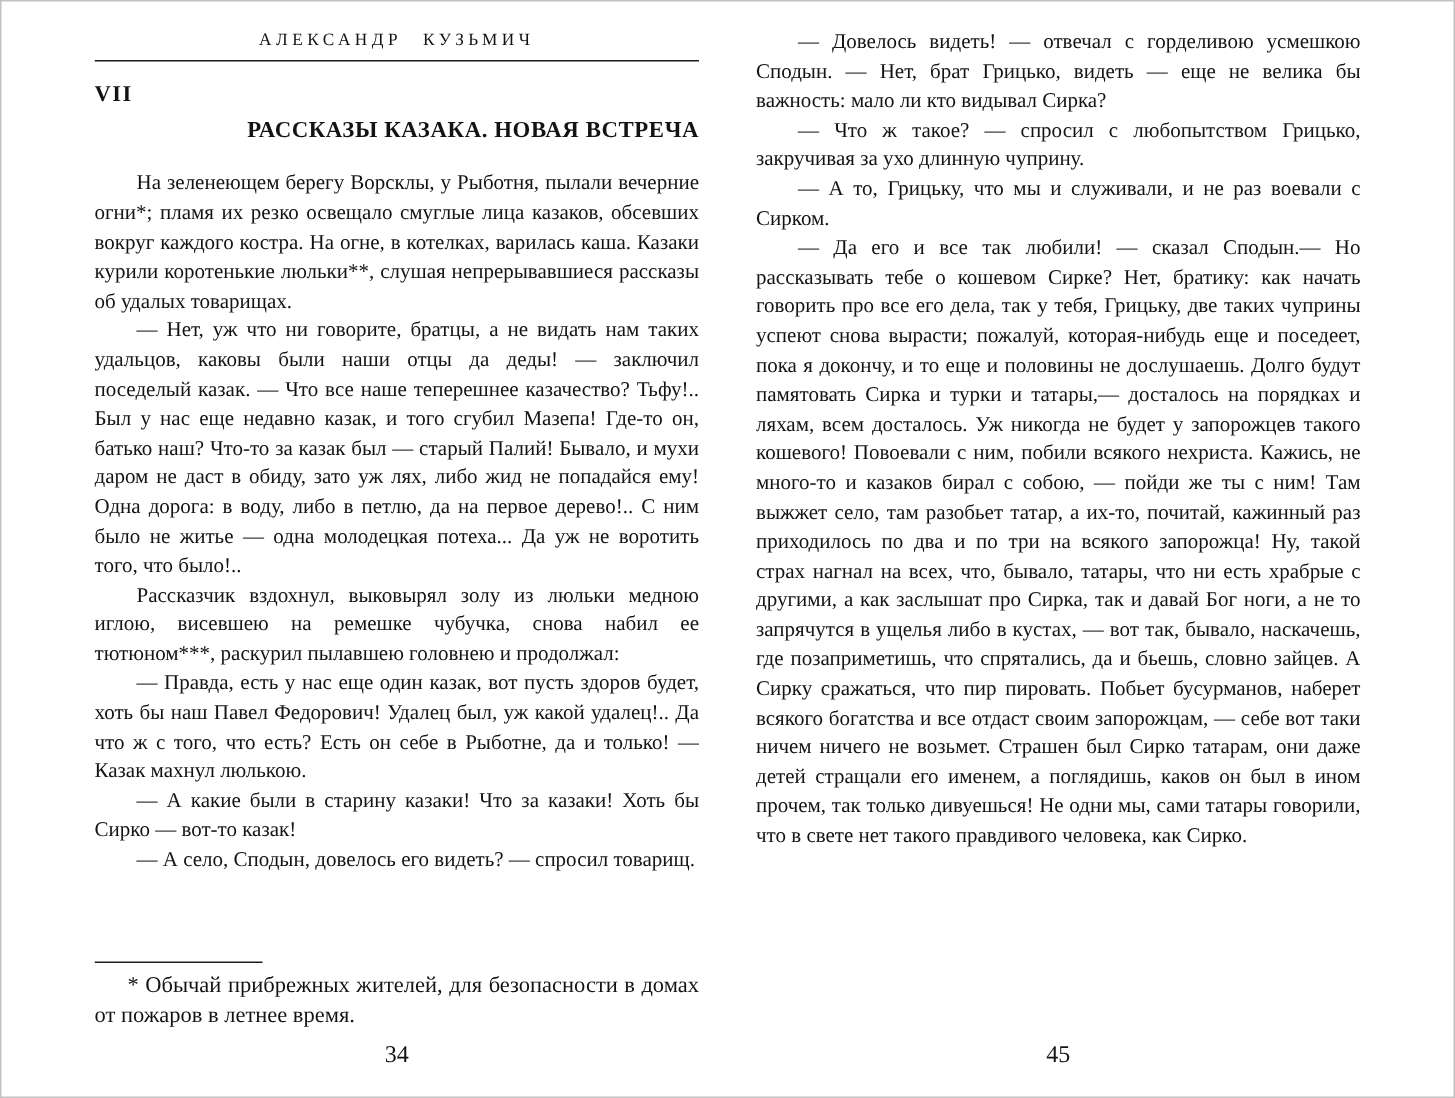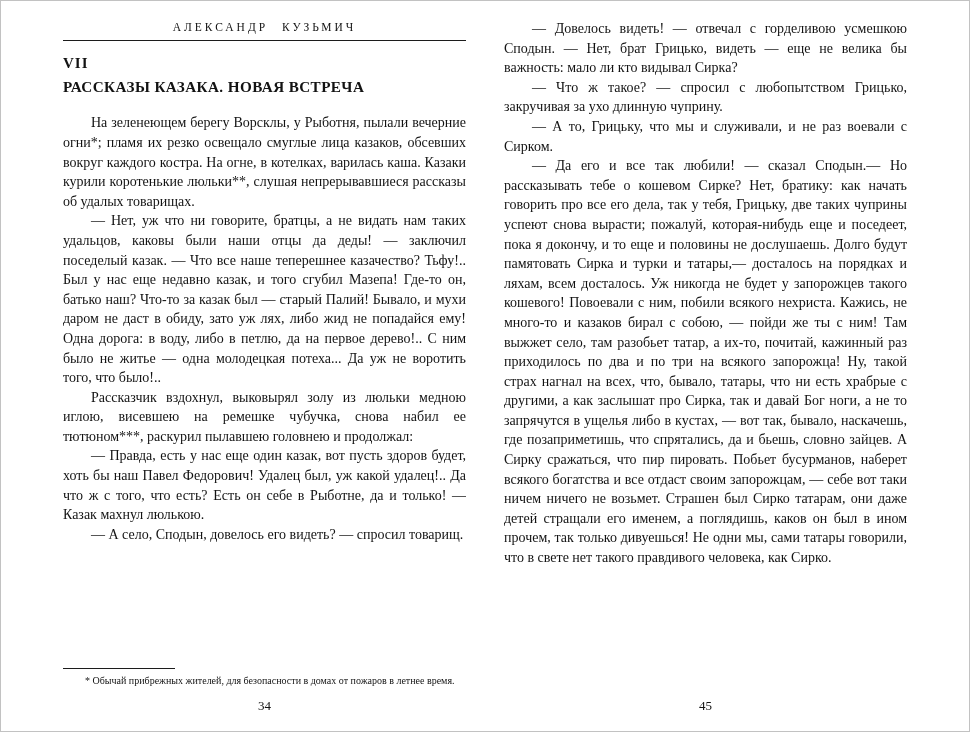--- a/index.html
+++ b/index.html
@@ -43,72 +43,73 @@
   }
   .chapter-num {
     margin: 10px 0 2px 0;
     text-align: left;
     font-size: 15px;
     font-weight: bold;
     letter-spacing: 1px;
   }
   .chapter-title {
     margin: 0 0 16px 0;
-    text-align: left;
+    text-align: right;
     font-size: 15.2px;
     font-weight: bold;
     letter-spacing: 0.4px;
   }
   .body-par {
     margin: 0;
     text-indent: 28px;
   }
   .footnotes {
     position: absolute;
     left: 0;
     right: 0;
     bottom: 32px;
-    font-size: 10px;
+    font-size: 15px;
     line-height: 1.35;
   }
   .fn-rule {
     width: 112px;
     border-top: 1px solid #1c1c1c;
     margin-bottom: 5px;
   }
   .fn {
     margin: 0;
     text-indent: 22px;
     text-align: justify;
   }
   .page-num {
     position: absolute;
     left: 0;
     right: 0;
     bottom: 4px;
     text-align: center;
-    font-size: 13px;
+    font-size: 16px;
   }
 </style>
 </head>
 <body>
 
 <div class="canvas">
 
   <div class="page">
     <div class="running-head">АЛЕКСАНДР КУЗЬМИЧ</div>
 
     <div class="chapter-num">VII</div>
 
     <div class="chapter-title">РАССКАЗЫ КАЗАКА. НОВАЯ ВСТРЕЧА</div>
 
     <p class="body-par">На зеленеющем берегу Ворсклы, у Рыботня, пылали вечерние огни*; пламя их резко освещало смуглые лица казаков, обсевших вокруг каждого костра. На огне, в котелках, варилась каша. Казаки курили коротенькие люльки**, слушая непрерывавшиеся рассказы об удалых товарищах.</p>
     <p class="body-par">— Нет, уж что ни говорите, братцы, а не видать нам таких удальцов, каковы были наши отцы да деды! — заключил поседелый казак. — Что все наше теперешнее казачество? Тьфу!.. Был у нас еще недавно казак, и того сгубил Мазепа! Где-то он, батько наш? Что-то за казак был — старый Палий! Бывало, и мухи даром не даст в обиду, зато уж лях, либо жид не попадайся ему! Одна дорога: в воду, либо в петлю, да на первое дерево!.. С ним было не житье — одна молодецкая потеха... Да уж не воротить того, что было!..</p>
     <p class="body-par">Рассказчик вздохнул, выковырял золу из люльки медною иглою, висевшею на ремешке чубучка, снова набил ее тютюном***, раскурил пылавшею головнею и продолжал:</p>
     <p class="body-par">— Правда, есть у нас еще один казак, вот пусть здоров будет, хоть бы наш Павел Федорович! Удалец был, уж какой удалец!.. Да что ж с того, что есть? Есть он себе в Рыботне, да и только! — Казак махнул люлькою.</p>
+    <p class="body-par">— А какие были в старину казаки! Что за казаки! Хоть бы Сирко — вот-то казак!</p>
     <p class="body-par">— А село, Сподын, довелось его видеть? — спросил товарищ.</p>
 
     <div class="footnotes">
       <div class="fn-rule"></div>
       <p class="fn">* Обычай прибрежных жителей, для безопасности в домах от пожаров в летнее время.</p>
     </div>
 
     <div class="page-num">34</div>
   </div>
 

